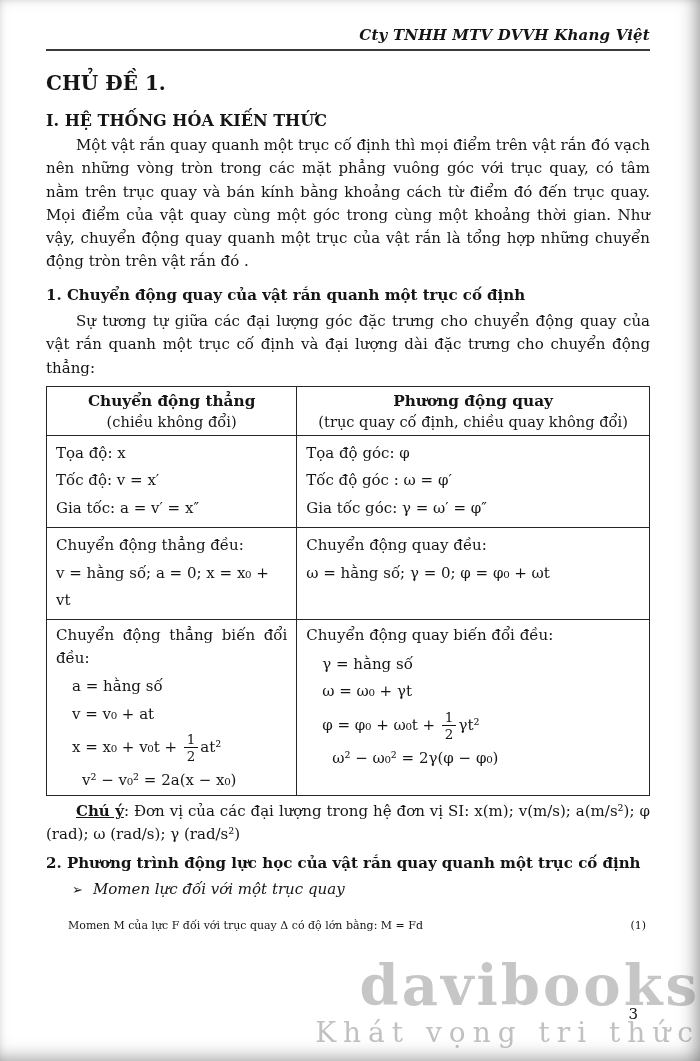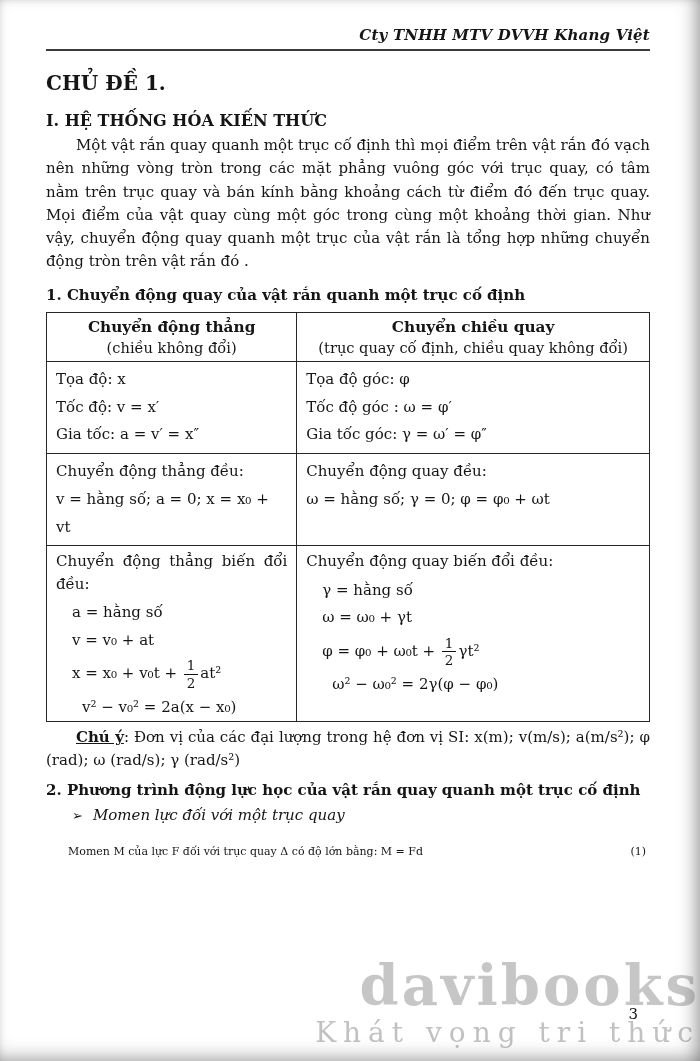--- a/index.html
+++ b/index.html
@@ -54,34 +54,35 @@
   <div class="hdr">
     <div class="company">Cty TNHH MTV DVVH Khang Việt</div>
   </div>
 
   <div class="chapter">CHỦ ĐỀ 1.</div>
 
   <div class="sec-h">I.  HỆ THỐNG HÓA KIẾN THỨC</div>
   <p class="body ind">Một vật rắn quay quanh một trục cố định thì mọi điểm trên vật rắn đó vạch nên những vòng tròn trong các mặt phẳng vuông góc với trục quay, có tâm nằm trên trục quay và bán kính bằng khoảng cách từ điểm đó đến trục quay. Mọi điểm của vật quay cùng một góc trong cùng một khoảng thời gian. Như vậy, chuyển động quay quanh một trục của vật rắn là tổng hợp những chuyển động tròn trên vật rắn đó .</p>
 
   <div class="sub-h">1.  Chuyển động quay của vật rắn quanh một trục cố định</div>
+  <p class="body ind">Sự tương tự giữa các đại lượng góc đặc trưng cho chuyển động quay của vật rắn quanh một trục cố định và đại lượng dài đặc trưng cho chuyển động thẳng:</p>
 
   <table class="cmp">
     <colgroup>
         <col style="width:41.5%">
         <col>
       </colgroup>
     <thead>
       <tr>
         <th>
           <div class="th-t">Chuyển động thẳng</div>
           <div class="th-s">(chiều không đổi)</div>
         </th>
         <th>
-          <div class="th-t">Chuyển chiều quay</div>
+          <div class="th-t">Phương động quay</div>
           <div class="th-s">(trục quay cố định, chiều quay không đổi)</div>
         </th>
       </tr>
     </thead>
     <tbody>
       <tr>
         <td>
           <div class="ln">Tọa độ:  x</div>
           <div class="ln">Tốc độ:  v = x′</div>
           <div class="ln">Gia tốc:  a = v′ = x″</div>

